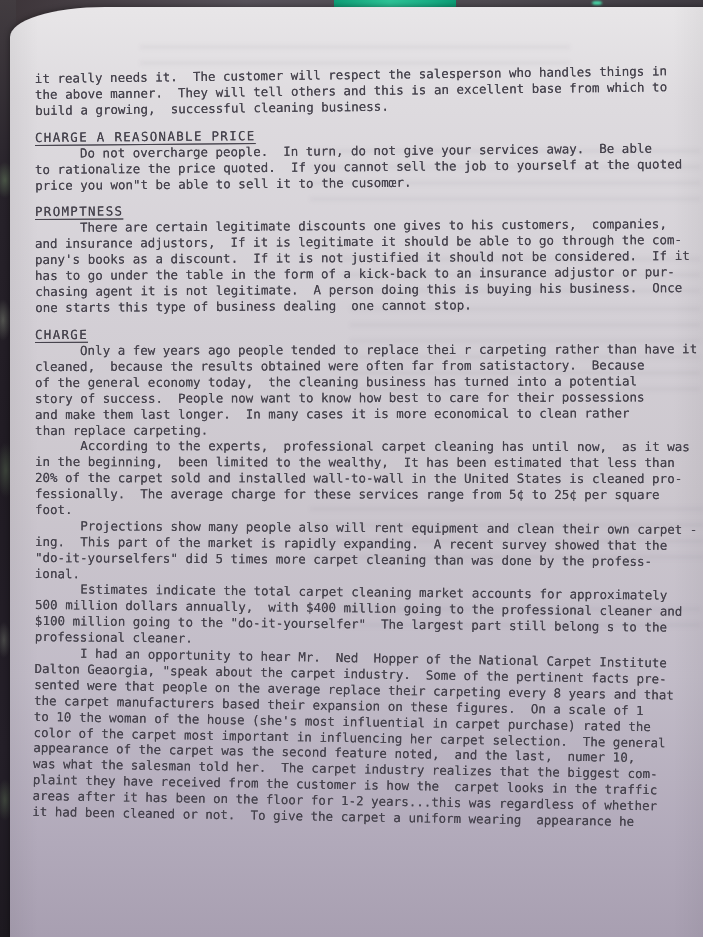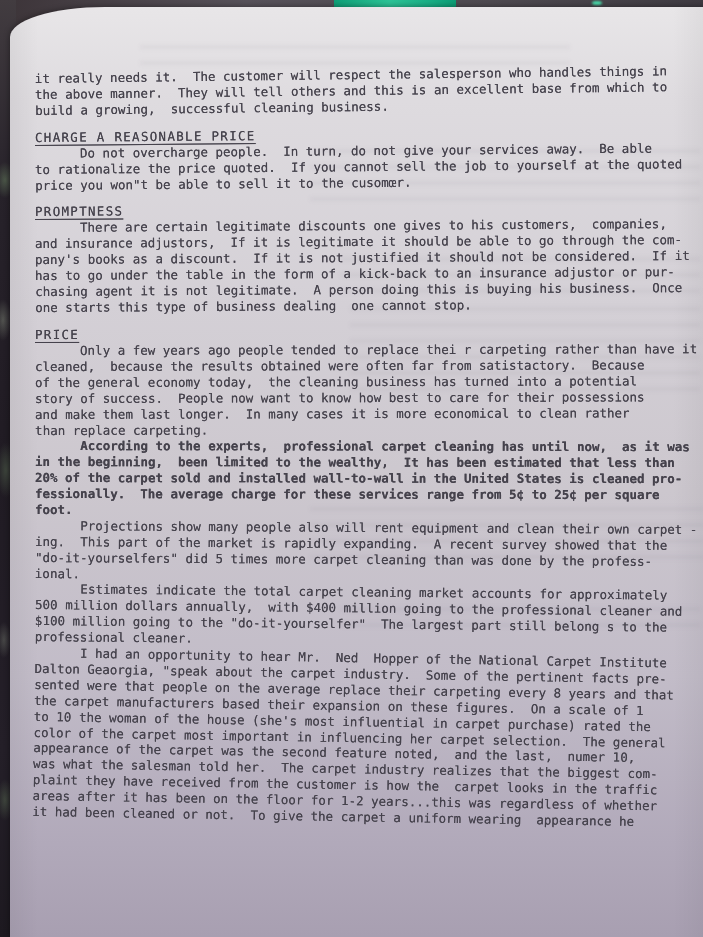--- a/index.html
+++ b/index.html
@@ -66,21 +66,21 @@
     letter-spacing:1.3px;
     text-decoration:underline;
     text-underline-offset:3px;
     margin:0 0 0 0;
   }
   .r-n70{transform:rotate(-0.70deg);transform-origin:0 50%;}
   .r-n60{transform:rotate(-0.60deg);transform-origin:0 50%;}
   .r-n50{transform:rotate(-0.50deg);transform-origin:0 50%;}
   .r-n35{transform:rotate(-0.35deg);transform-origin:0 50%;}
   .r-n15{transform:rotate(-0.15deg);transform-origin:0 50%;}
-  .r-p10{transform:rotate(0.10deg);transform-origin:0 50%;font-weight:bold;}
+  .r-p10{transform:rotate(0.10deg);transform-origin:0 50%;}
   .r-p35{transform:rotate(0.35deg);transform-origin:0 50%;}
   .r-p60{transform:rotate(0.60deg);transform-origin:0 50%;}
   .r-p95{transform:rotate(0.95deg);transform-origin:0 0;}
 </style>
 </head>
 <body>
 
 <div class="photo-left-edge"></div>
 <div class="green-object"></div>
 <div class="green-speck"></div>
@@ -111,21 +111,21 @@
       <span class="heading r-n35">PROMPTNESS</span>
       <div class="para r-n35">      There are certain legitimate discounts one gives to his customers,  companies,
 and insurance adjustors,  If it is legitimate it should be able to go through the com-
 pany's books as a discount.  If it is not justified it should not be considered.  If it
 has to go under the table in the form of a kick-back to an insurance adjustor or pur-
 chasing agent it is not legitimate.  A person doing this is buying his business.  Once
 one starts this type of business dealing  one cannot stop.</div>
     </div>
 
     <div class="section">
-      <span class="heading r-n15">PRICE</span>
+      <span class="heading r-n15">CHARGE</span>
       <div class="para r-n15">      Only a few years ago people tended to replace thei r carpeting rather than have it
 cleaned,  because the results obtained were often far from satistactory.  Because
 of the general economy today,  the cleaning business has turned into a potential
 story of success.  People now want to know how best to care for their possessions
 and make them last longer.  In many cases it is more economical to clean rather
 than replace carpeting.</div>
       <div class="para r-p10">      According to the experts,  professional carpet cleaning has until now,  as it was
 in the beginning,  been limited to the wealthy,  It has been estimated that less than
 20% of the carpet sold and installed wall-to-wall in the United States is cleaned pro-
 fessionally.  The average charge for these services range from 5¢ to 25¢ per square

